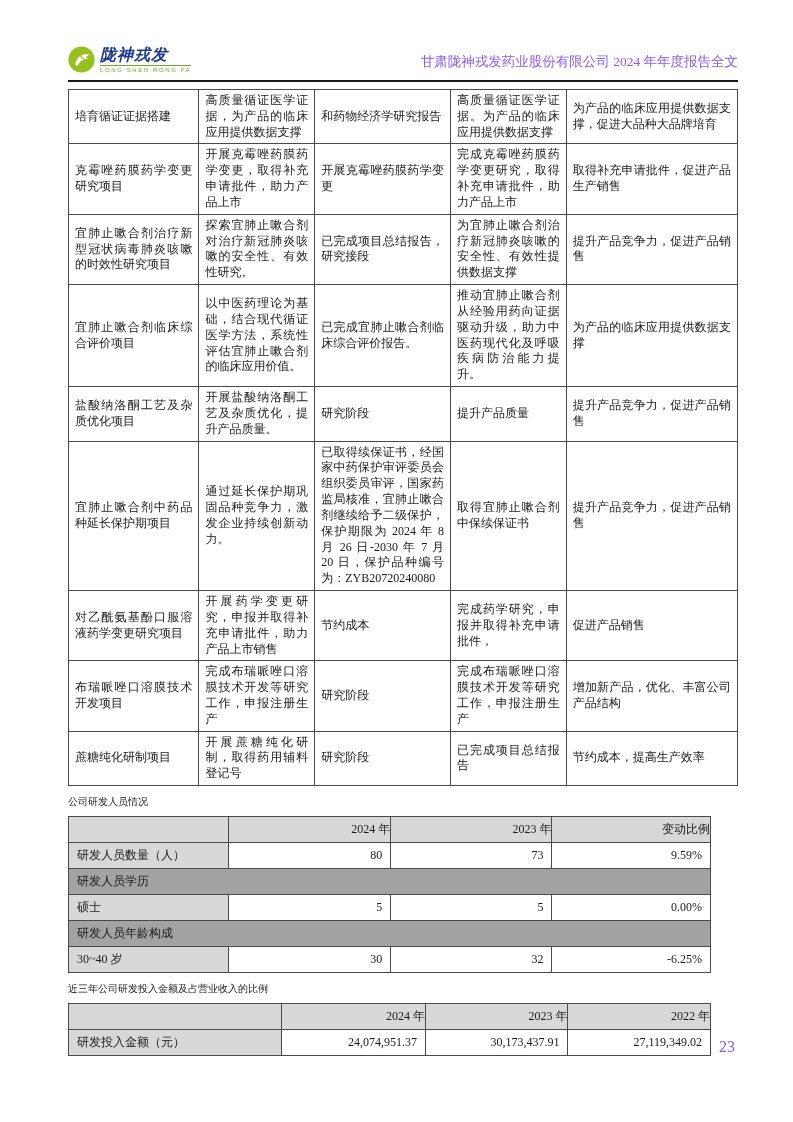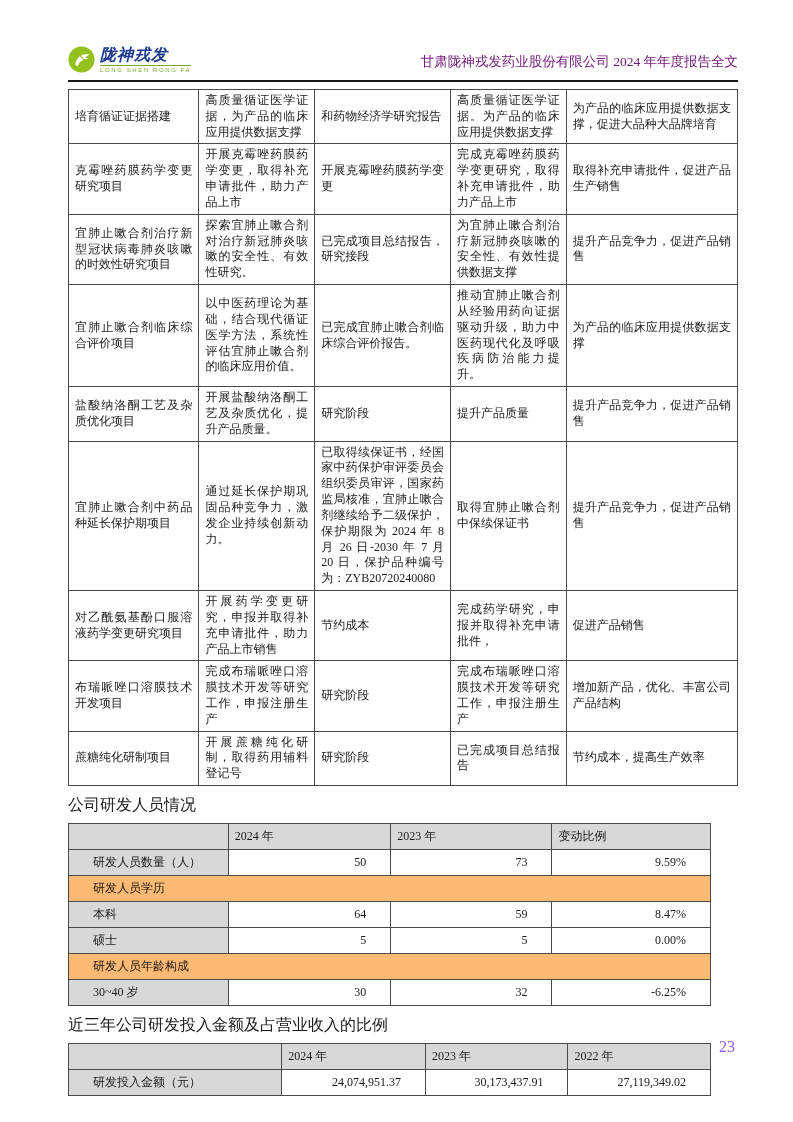--- a/index.html
+++ b/index.html
@@ -26,43 +26,43 @@
   .logo-text { display: flex; flex-direction: column; line-height: 1; }
   .brand-cn {
     font-weight: bold; font-size: 16px; letter-spacing: 1px;
     color: #1d3a8f; font-style: italic;
   }
   .brand-en {
     font-size: 6px; letter-spacing: 1.6px; color: #74ab26;
     margin-top: 2px; font-family: "Liberation Sans", sans-serif;
     border-top: 1px solid #74ab26; padding-top: 1px; width: fit-content;
   }
-  .doc-title { font-size: 13.5px; color: #701a75; padding-bottom: 2px; }
+  .doc-title { font-size: 13.5px; color: #8b5cf6; padding-bottom: 2px; }
 
   
   table { border-collapse: collapse; table-layout: fixed; }
   td, th { border: 1px solid #4a4a4a; font-weight: normal; }
 
   
   .t-projects { width: 670px; margin-top: 7px; font-size: 12px; }
   .t-projects td {
     padding: 3px 6px; line-height: 1.32;
     vertical-align: middle; text-align: justify;
   }
 
   
-  .section-title { font-size: 16px; margin: 9px 0 7px 0; }
+  .section-title { font-size: 10px; margin: 9px 0 7px 0; }
   .t-grid { width: 643px; font-size: 12px; }
   .t-grid th {
-    background: #d8d8d8; text-align: left; padding: 4px 6px; height: 23px;
-  }
-  .t-grid td { padding: 4px 24px; height: 24px; vertical-align: middle; }
+    background: #d8d8d8; text-align: right; padding: 4px 0; height: 23px;
+  }
+  .t-grid td { padding: 4px 8px; height: 24px; vertical-align: middle; }
   .cell-label { background: #d8d8d8; text-align: left; }
   .cell-num { text-align: right; background: #ffffff; }
-  .cell-span { background: #fdba74; text-align: left; }
+  .cell-span { background: #a3a3a3; text-align: left; }
 
   .page-num {
     position: absolute; right: 58px; bottom: 66px;
     font-size: 16px; color: #8b5cf6;
   }
 </style>
 </head>
 <body>
 
 <div class="page">
@@ -169,32 +169,26 @@
       </colgroup>
       <tbody>
         <tr>
           <th></th>
           <th>2024 年</th>
           <th>2023 年</th>
           <th>变动比例</th>
         </tr>
         <tr>
           <td class="cell-label">研发人员数量（人）</td>
-          <td class="cell-num">50</td>
+          <td class="cell-num">80</td>
           <td class="cell-num">73</td>
           <td class="cell-num">9.59%</td>
         </tr>
         <tr>
           <td class="cell-span" colspan="4">研发人员学历</td>
-        </tr>
-        <tr>
-          <td class="cell-label">本科</td>
-          <td class="cell-num">64</td>
-          <td class="cell-num">59</td>
-          <td class="cell-num">8.47%</td>
         </tr>
         <tr>
           <td class="cell-label">硕士</td>
           <td class="cell-num">5</td>
           <td class="cell-num">5</td>
           <td class="cell-num">0.00%</td>
         </tr>
         <tr>
           <td class="cell-span" colspan="4">研发人员年龄构成</td>
         </tr>

